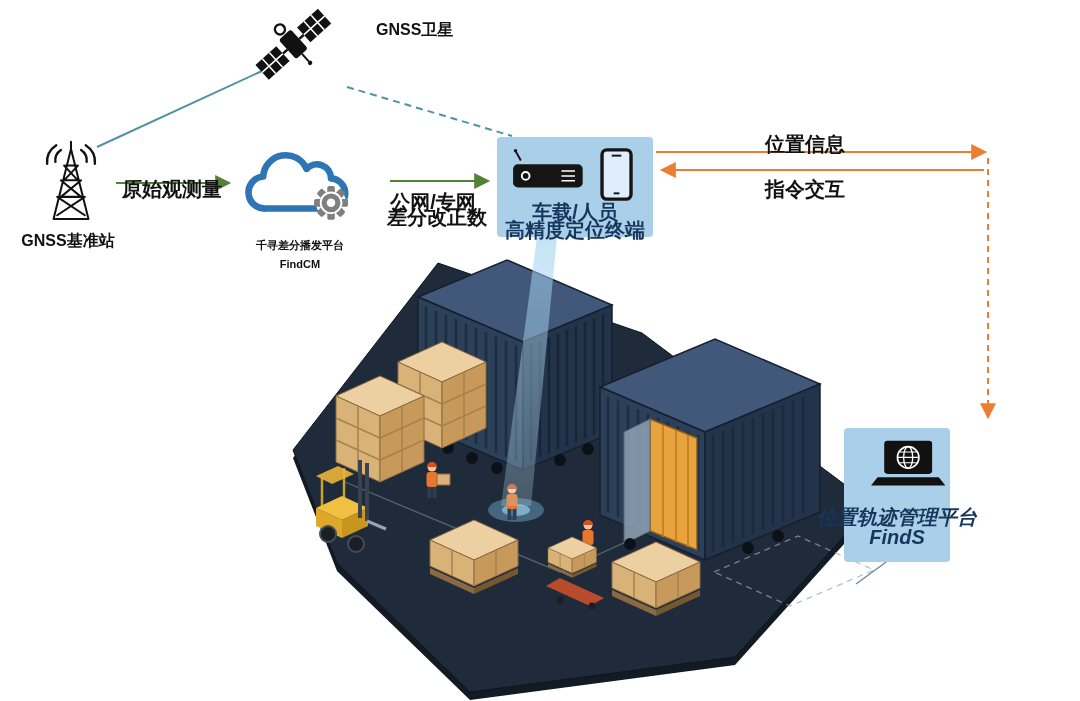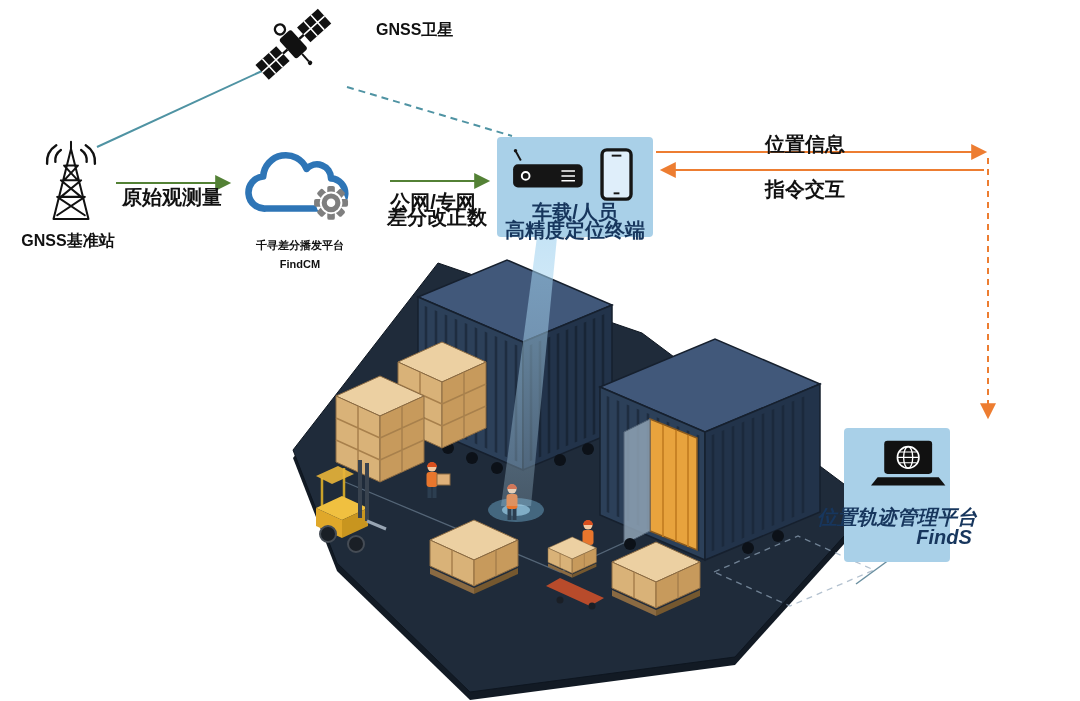--- a/index.html
+++ b/index.html
@@ -171,21 +171,21 @@
   <div class="lbl lg" style="left:352px;top:20px;margin-left:24px;">GNSS卫星</div>
 
   <div class="icon-abs" style="left:25px;top:138px;width:92px;height:92px;">
     <svg width="92" height="92" viewBox="0 0 100 100">
       <path d="M34,8 A22,22 0 0 0 24,28 M39,13 A14,14 0 0 0 33,26 M66,8 A22,22 0 0 1 76,28 M61,13 A14,14 0 0 1 67,26" stroke="#111" stroke-width="2.6" fill="none" stroke-linecap="round"></path>
       <path d="M50,4 L50,12 M50,12 L31,88 M50,12 L69,88 M44,30H56 M42.5,30 L57.5,46 M57.5,30 L42.5,46 M41,46H59 M39,46 L61,64 M61,46 L39,64 M37,64H63 M35,64 L65,84 M65,64 L35,84 M31,88H69" stroke="#111" stroke-width="2.2" fill="none" stroke-linecap="round"></path>
     </svg>
   </div>
   <div class="lbl lg center" style="left:68px;top:231px;">GNSS基准站</div>
 
-  <div class="lbl sm center" style="left:172px;top:184px;">原始观测量</div>
+  <div class="lbl sm center" style="left:172px;top:176px;">原始观测量</div>
 
   <div class="icon-abs" style="left:233px;top:136px;width:132px;height:96px;">
     <svg width="132" height="96" viewBox="0 0 140 100">
       <path d="M35,76 a17,17 0 0 1 -3,-34 a24,24 0 0 1 46,-8 a15,15 0 0 1 26,10 a16,16 0 0 1 -2,32 z" fill="#fff" stroke="var(--cloud,#2e75b6)" stroke-width="7" stroke-linejoin="round"></path>
       <g>
         <circle cx="104" cy="70" r="16" fill="#fff"></circle>
         <rect x="86" y="66" width="36" height="8" rx="2" fill="var(--gear,#7f7f7f)"></rect>
         <rect x="86" y="66" width="36" height="8" rx="2" fill="var(--gear,#7f7f7f)" transform="rotate(45 104 70)"></rect>
         <rect x="86" y="66" width="36" height="8" rx="2" fill="var(--gear,#7f7f7f)" transform="rotate(90 104 70)"></rect>
         <rect x="86" y="66" width="36" height="8" rx="2" fill="var(--gear,#7f7f7f)" transform="rotate(135 104 70)"></rect>
@@ -222,16 +222,16 @@
 
   <div class="callout" style="left:844px;top:428px;width:106px;height:134px;font-style:italic;">
     <svg style="position:absolute;left:27px;top:10px;" width="76" height="52" viewBox="0 0 92 60">
       <rect x="16" y="2" width="58" height="40" rx="4" fill="#111"></rect>
       <circle cx="45" cy="22" r="13" fill="none" stroke="#fff" stroke-width="2"></circle>
       <ellipse cx="45" cy="22" rx="5.5" ry="13" fill="none" stroke="#fff" stroke-width="1.6"></ellipse>
       <path d="M32,22h26 M35,15.5h20 M35,28.5h20" stroke="#fff" stroke-width="1.4" fill="none"></path>
       <polygon points="8,46 82,46 90,56 0,56" fill="#111"></polygon>
     </svg>
     <div class="lbl sm navy center" style="left:50%;top:76px;">位置轨迹管理平台</div>
-    <div class="lbl sm navy center" style="left:50%;top:98px;margin-left:47px;">FindS</div>
+    <div class="lbl sm navy center" style="left:50%;top:98px;">FindS</div>
   </div>
 
 </div>
 
 </body></html>

